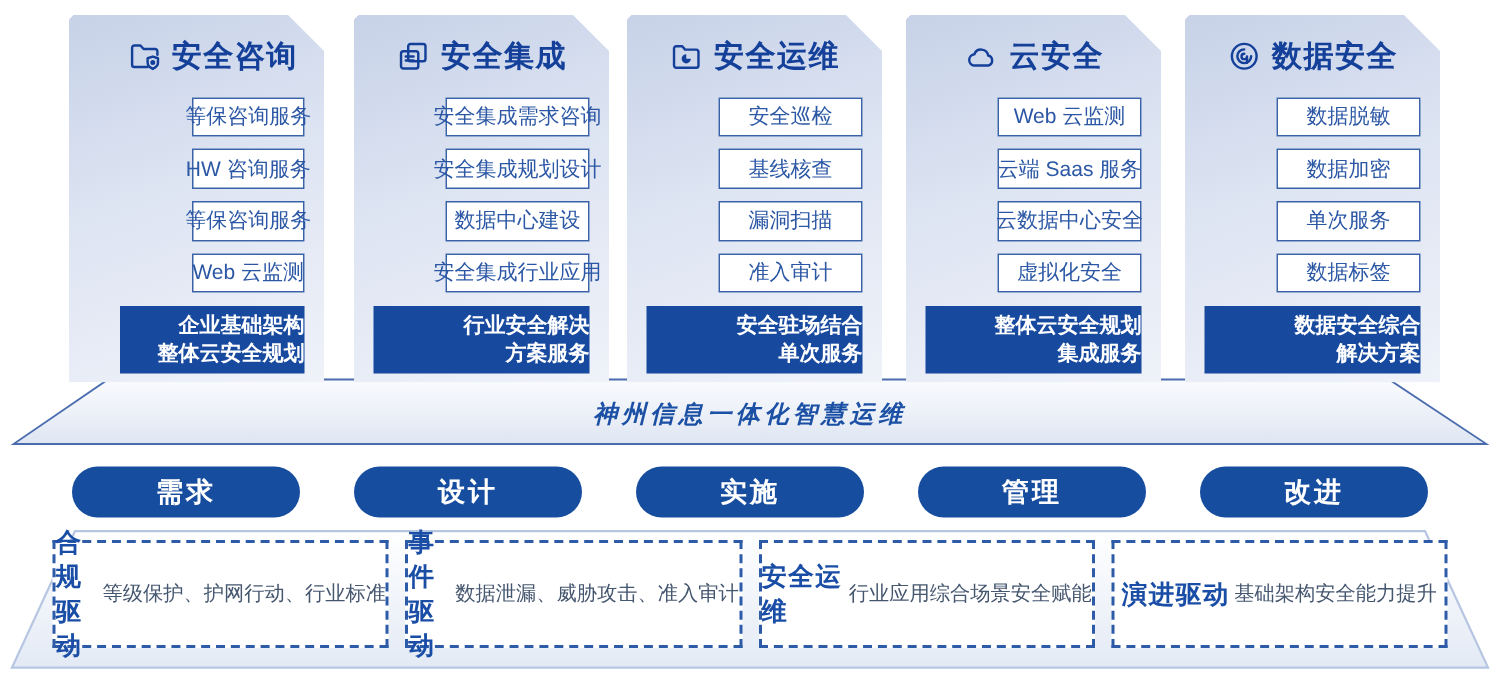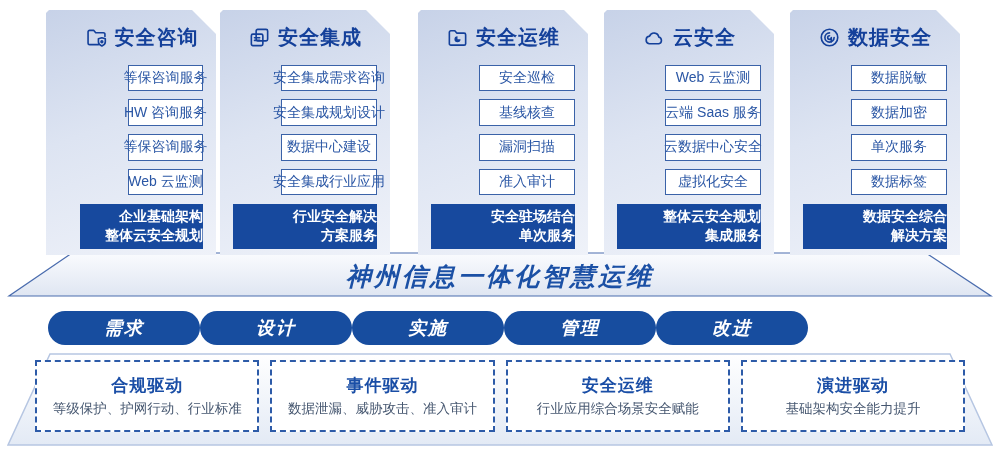--- a/index.html
+++ b/index.html
@@ -29,50 +29,50 @@
     display:flex; align-items:center; justify-content:center;
     background:#ffffff; border:1px solid #3a62a8;
     color:#2b57a5; font-size:14px; white-space:nowrap;margin-left:48px;
   }
   .svc-footer {
     margin-top:auto; height:46px;
     display:flex; flex-direction:column; align-items:flex-end; justify-content:center;
     background:#17499e; color:#ffffff; font-size:14px; font-weight:bold; line-height:1.4;
     white-space:nowrap;
   }
-  .c0{left:46px;padding-left:34px;} .c1{left:220px;} .c2{left:418px;} .c3{left:604px;} .c4{left:790px;}
+  .c0{left:46px;padding-left:34px;} .c1{left:236px;} .c2{left:418px;} .c3{left:604px;} .c4{left:790px;}
 
   
   .plat-svg { position:absolute; left:0; }
   .plat-top-text {
     position:absolute; top:258px; left:0; width:1000px; height:36px;
     display:flex; align-items:center; justify-content:center;
-    color:#1b50a5; font-size:25px; font-weight:bold; font-style:italic; letter-spacing:3px;
+    color:#1b50a5; font-size:16px; font-weight:bold; font-style:italic; letter-spacing:3px;
   }
 
   
   .pills {
     position:absolute; top:311px; left:48px; width:904px;
-    display:flex; font-style:italic;
+    display:flex; justify-content:space-between;
   }
   .pill {
     width:152px; height:34px; border-radius:17px; background:#174d9f;
     display:flex; align-items:center; justify-content:center;
     color:#ffffff; font-size:18px; font-weight:bold; letter-spacing:2px;
   }
 
   
   .drivers {
     position:absolute; top:360px; left:35px; width:930px;
     display:flex; gap:11px;
   }
   .driver {
     flex:1; height:72px; background:#ffffff;
     border:2px dashed #2d5ba8;
-    display:flex; flex-direction:column; align-items:center; justify-content:center; gap:3px;
+    display:flex; align-items:center; justify-content:center; gap:3px;
   }
   .driver-title { color:#1a4ea6; font-size:17px; font-weight:bold; letter-spacing:1px; }
   .driver-desc  { color:#45566f; font-size:13.5px; white-space:nowrap; }
 
   .ic { stroke:#14409a; fill:none; stroke-width:1.7; stroke-linecap:round; stroke-linejoin:round; }
 </style>
 </head>
 <body>
 
 <div class="stage">

